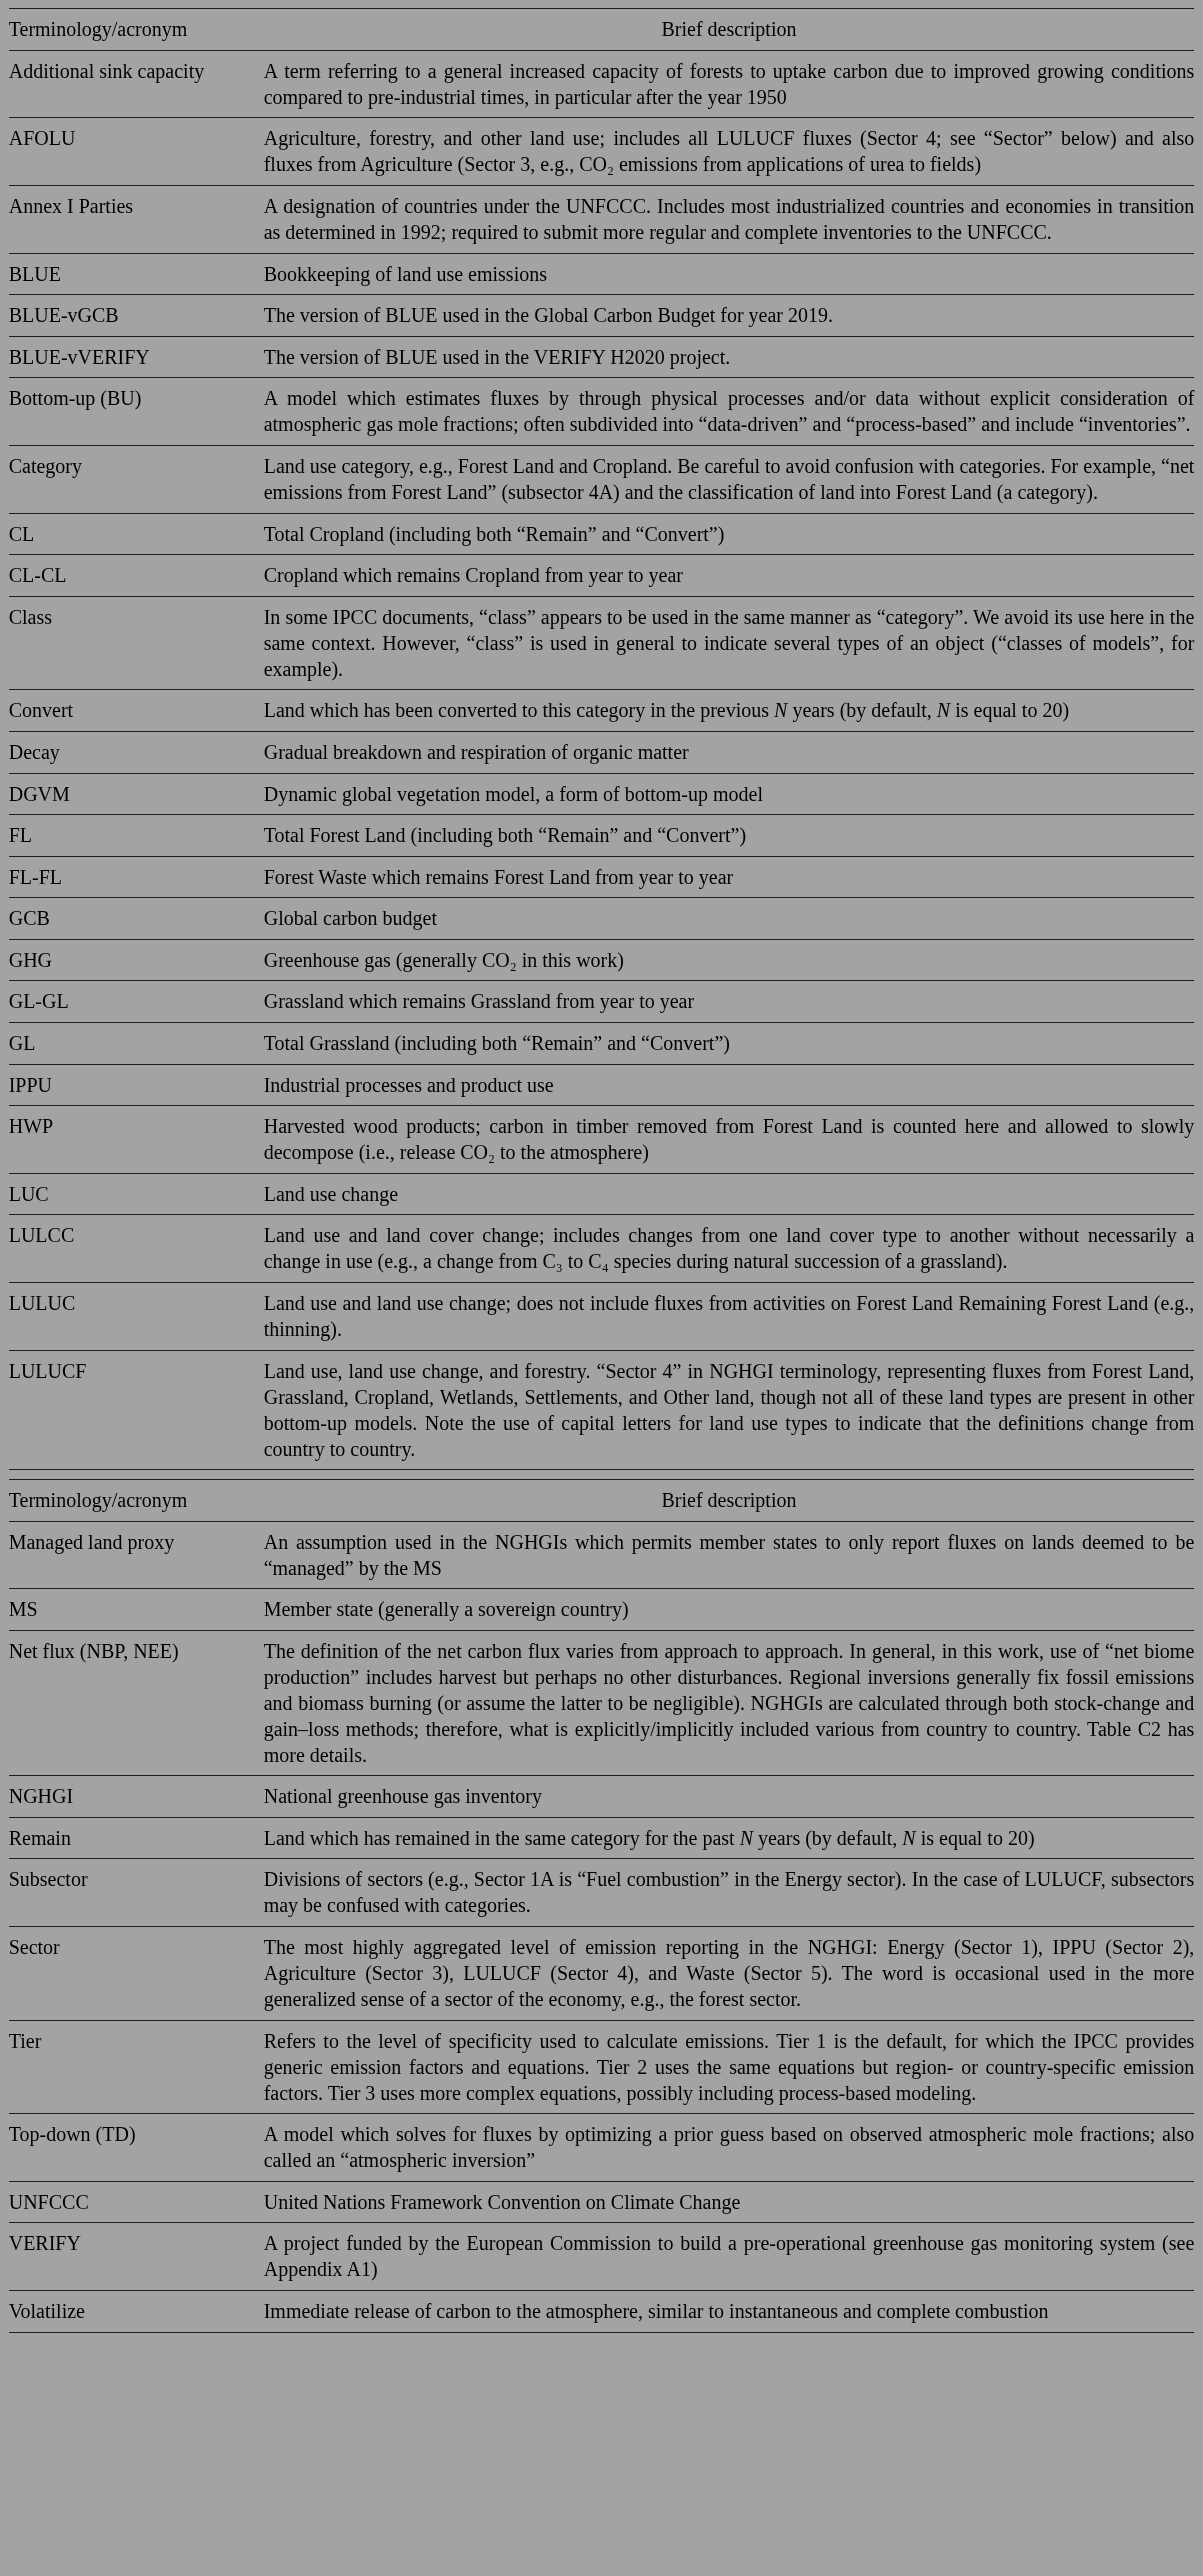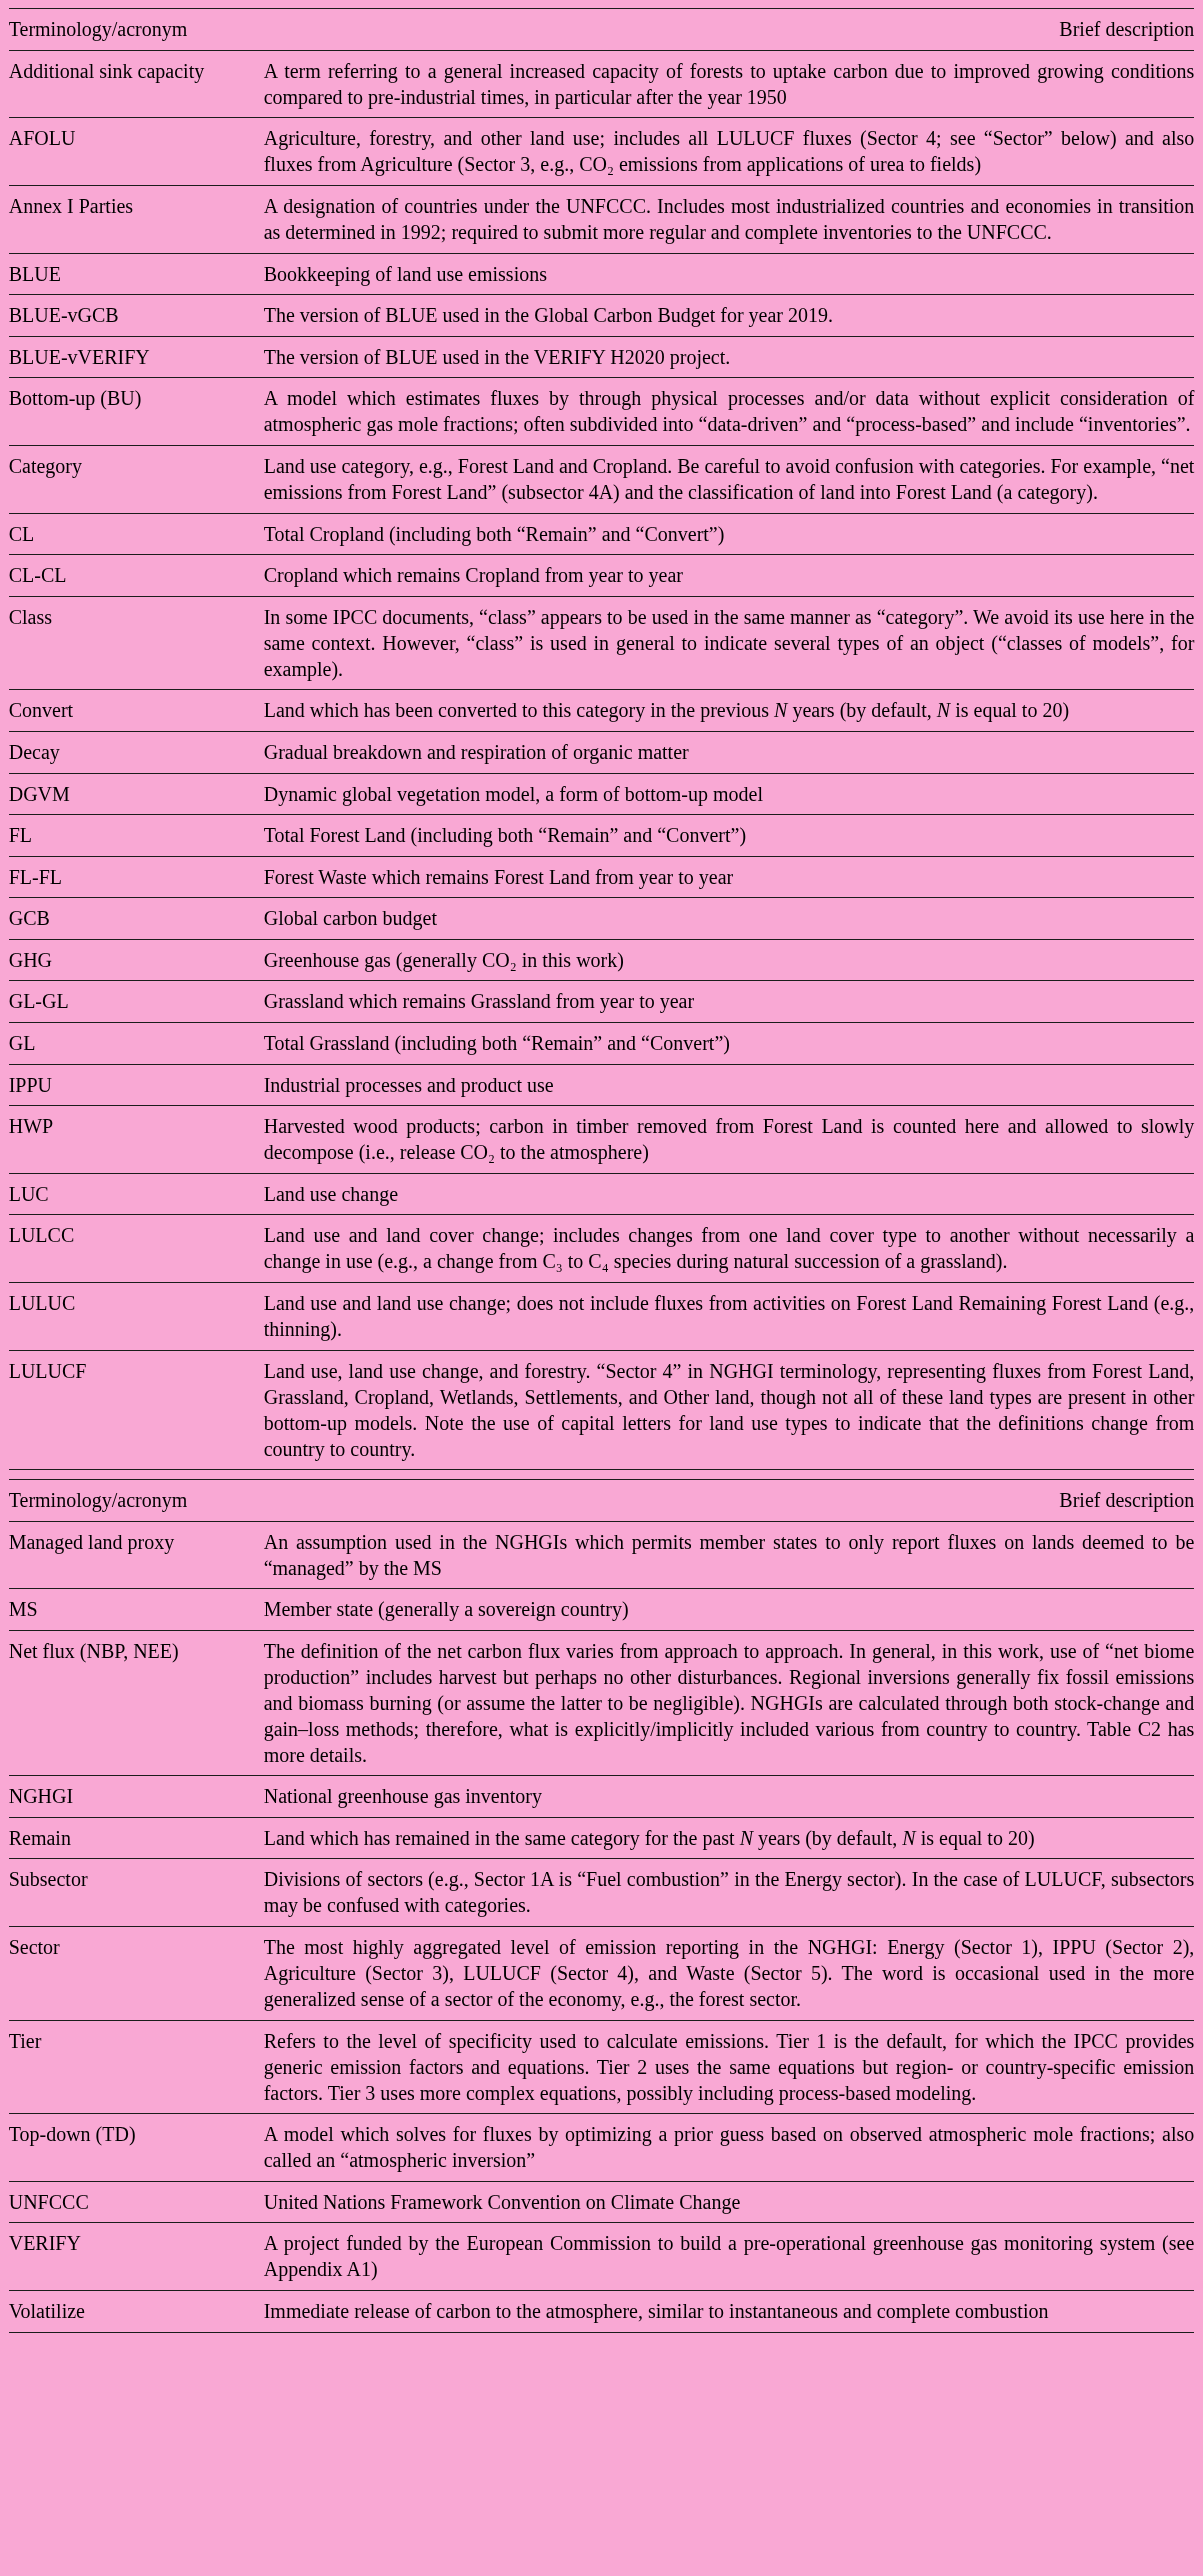--- a/index.html
+++ b/index.html
@@ -5,21 +5,21 @@
   html, body {
     margin: 0;
     padding: 0;
     background: #ffffff;
   }
   .page {
     width: 1203px;
     min-height: 2576px;
     box-sizing: border-box;
     padding: 8.2px 8.7px 8.7px 8.7px;
-    background: #f9a8d4;
+    background: #a3a3a3;
     color: #000000;
     font-family: "Liberation Serif", "DejaVu Serif", serif;
     font-size: 20px;
     line-height: 26px;
   }
   table.glossary {
     width: 100%;
     border-collapse: collapse;
     table-layout: fixed;
   }
@@ -33,21 +33,21 @@
   }
   .term-col { width: 255px; }
   td.term-cell, th.term-head {
     padding-left: 19px;
     padding-right: 8.2px;
     box-sizing: border-box;
     text-align: left;
   }
   td.desc-cell, th.desc-head {
     padding-right: 9.3px;
-    text-align: right;
+    text-align: center;
   }
   td.desc-cell { text-align: justify; margin-top: 15px; }
   td.term-cell { text-align: justify; }
   th { text-align: left; }
   .table-gap { height: 8.7px; }
   i.var { font-style: italic; }
 </style>
 </head>
 <body>
 

